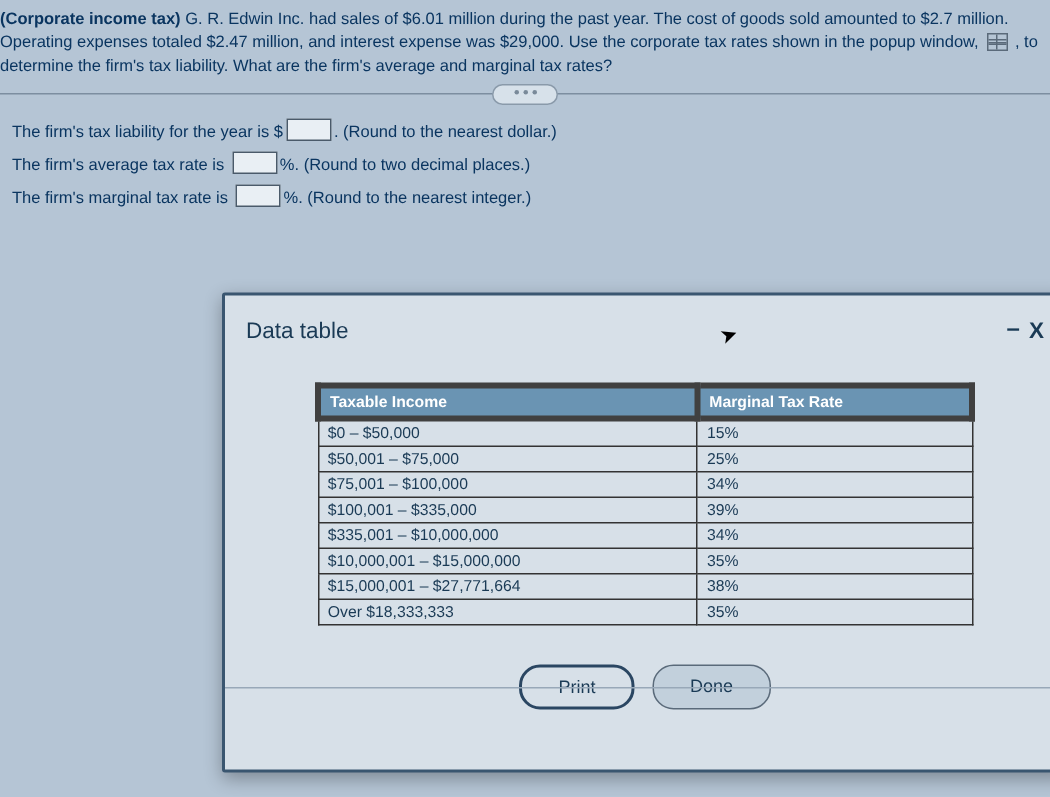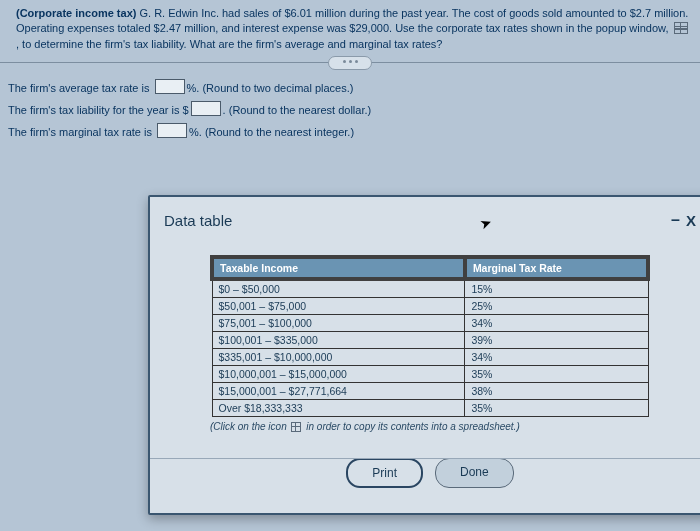--- a/index.html
+++ b/index.html
@@ -7,21 +7,21 @@
     width: 700px;
     height: 531px;
     background: #b5c5d5;
     font-family: Arial, sans-serif;
     font-size: 11px;
     color: #0a3560;
     overflow: hidden;
     position: relative;
   }
   .problem {
-    padding: 6px 8px 10px 16px;
+    padding: 6px 8px 10px 0;
     line-height: 1.4;
   }
   .problem b { font-weight: bold; }
   .icon-inline {
     display: inline-block;
     width: 14px; height: 12px;
     border: 1px solid #5a6a7a;
     background:
       linear-gradient(#5a6a7a,#5a6a7a) 50% 0/1px 100% no-repeat,
       linear-gradient(#5a6a7a,#5a6a7a) 0 50%/100% 1px no-repeat,
@@ -173,24 +173,24 @@
     <div class="divider-dots">
         <span></span>
         <span></span>
         <span></span>
       </div>
   </div>
 </div>
 
 <div class="answers">
   <div class="row">
+    <span>The firm's tax liability for the year is $</span><span class="field"></span><span>. (Round to the nearest dollar.)</span>
+  </div>
+  <div class="row">
     <span>The firm's average tax rate is </span><span class="field"></span><span>%. (Round to two decimal places.)</span>
-  </div>
-  <div class="row">
-    <span>The firm's tax liability for the year is $</span><span class="field"></span><span>. (Round to the nearest dollar.)</span>
   </div>
   <div class="row">
     <span>The firm's marginal tax rate is </span><span class="field"></span><span>%. (Round to the nearest integer.)</span>
   </div>
 </div>
 
 <div class="modal">
   <div class="modal-head">
     <div class="modal-title">Data table</div>
     <div class="close-group">
@@ -237,23 +237,20 @@
             <td class="col1">$15,000,001 – $27,771,664</td>
             <td>38%</td>
           </tr>
         <tr>
             <td class="col1">Over $18,333,333</td>
             <td>35%</td>
           </tr>
       </tbody>
     </table>
   </div>
-  <div class="caption">
-    <span>(Click on the icon </span><span class="copy-icon"></span><span> in order to copy its contents into a spreadsheet.)</span>
-  </div>
 
   <div class="sep"></div>
 
   <div class="modal-buttons">
     <div class="btn print">Print</div>
     <div class="btn done">Done</div>
   </div>
 </div>
 
 </body></html>

